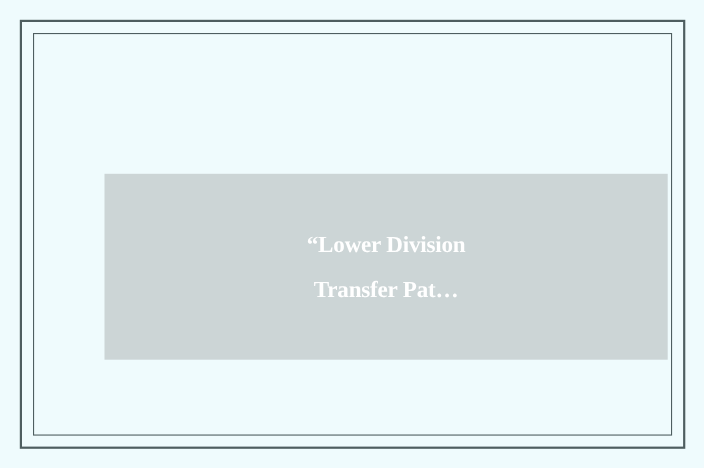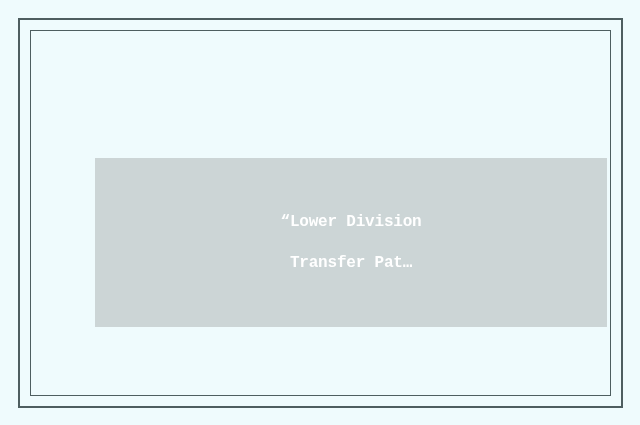--- a/index.html
+++ b/index.html
@@ -54,23 +54,23 @@
     background: #ccd5d6;
     display: flex;
     align-items: center;
     justify-content: center;
     box-sizing: border-box;
     overflow: hidden;
   }
 
   .placeholder-title {
     color: #ffffff;
-    font-family: Liberation Mono, monospace;
+    font-family: Liberation Serif, serif;
     font-weight: bold;
-    font-size: 16px;
+    font-size: 21px;
     line-height: 41px;
     letter-spacing: -0.2px;
     text-align: center;
     white-space: pre-line;
     margin: 0;
     padding: 0 14px;
     max-width: 100%;
   }
 </style>
 </head>

